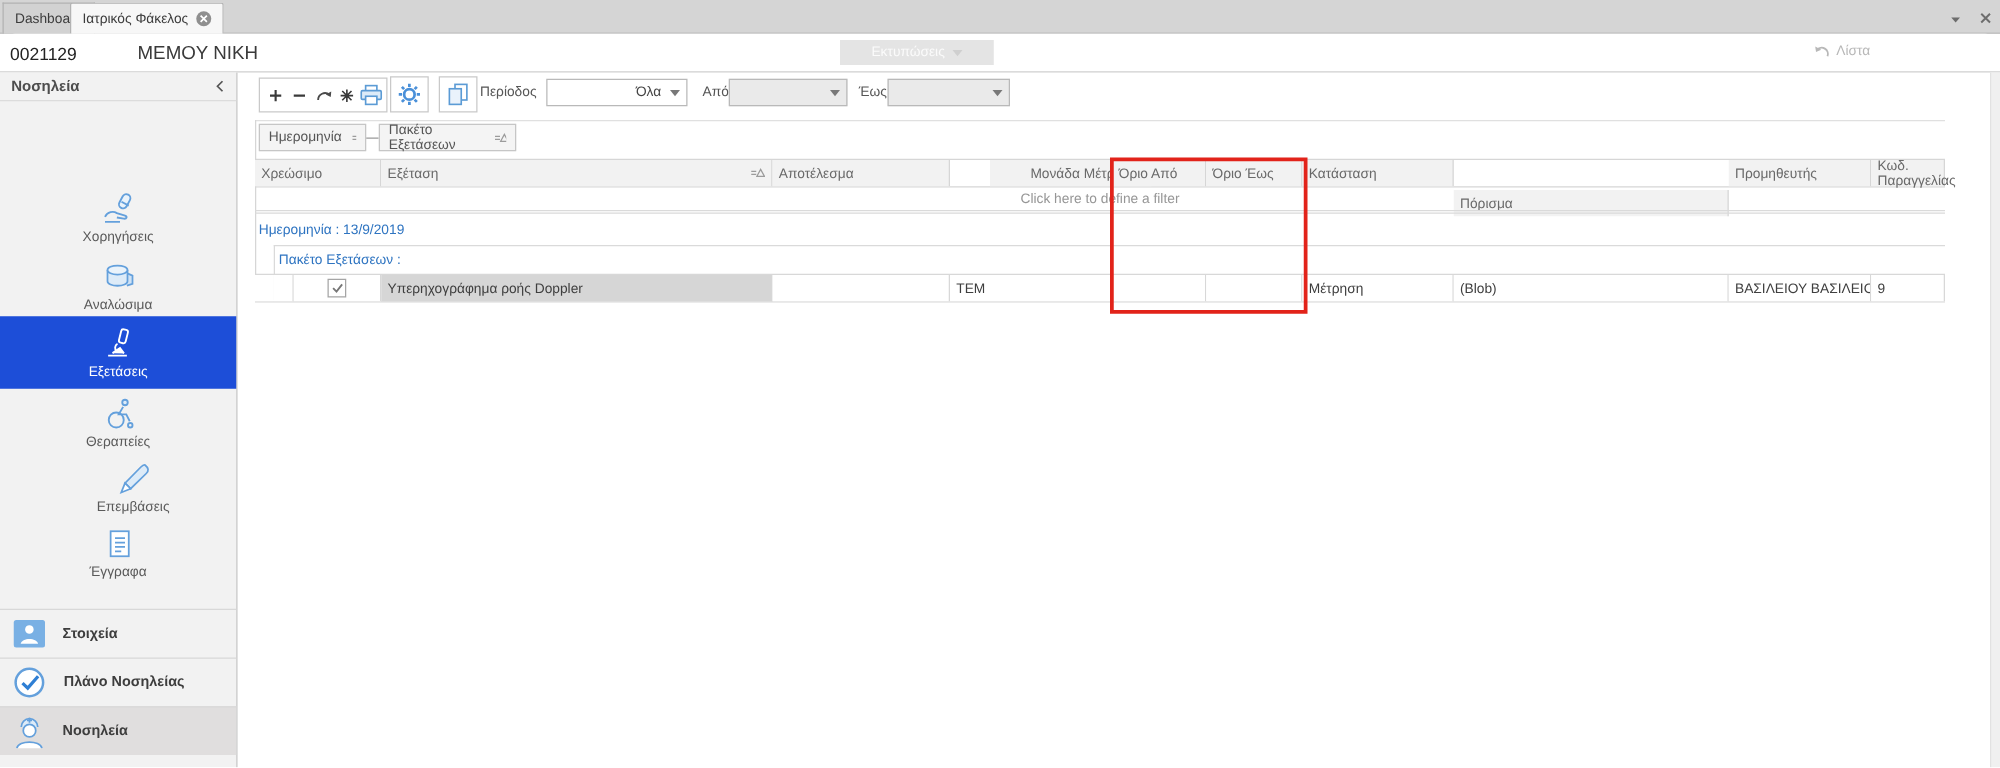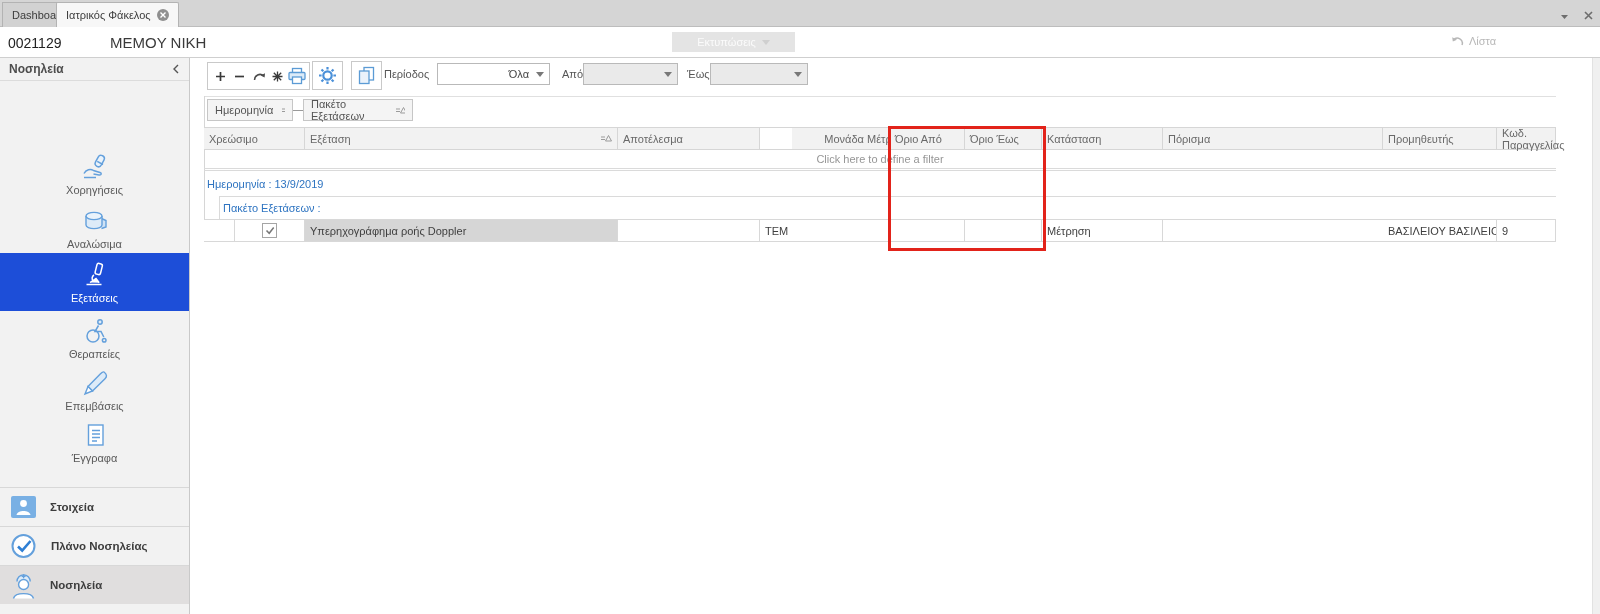--- a/index.html
+++ b/index.html
@@ -154,21 +154,21 @@
         <g fill="none" stroke="#64a0dc" stroke-width="1.5">
           <circle cx="19" cy="5" r="2.2" fill="#ddebf8"></circle>
           <path d="M17.5 8.5l-3.5 6h6l2.8 5.5"></path>
           <circle cx="12" cy="19" r="6"></circle>
           <circle cx="23.2" cy="23.2" r="1.8"></circle>
         </g>
       </svg>
       <span class="lbl">Θεραπείες</span>
     </div>
 
-    <div class="sb-item" style="top:308px;height:48px;">
+    <div class="sb-item" style="top:308px;height:48px;padding-left:12px;">
       <svg width="28" height="28">
         <g stroke="#64a0dc" stroke-width="1.4">
           <path d="M23 3c3 2.4 3.2 4.6 1 6.8L11.5 22 7 17.5 19.5 4.8C21 3.3 22 2.4 23 3z" fill="#ddebf8"></path>
           <path d="M7 17.5L4 25l7.5-3z" fill="#fff"></path>
         </g>
       </svg>
       <span class="lbl">Επεμβάσεις</span>
     </div>
 
     <div class="sb-item" style="top:360px;height:48px;">
@@ -321,21 +321,21 @@
       </div>
     <div class="hcell" style="left:686px;width:75px;">
         <span>Όριο Από</span>
       </div>
     <div class="hcell" style="left:761px;width:77px;">
         <span>Όριο Έως</span>
       </div>
     <div class="hcell" style="left:838px;width:121px;">
         <span>Κατάσταση</span>
       </div>
-    <div class="hcell" style="left:959px;width:220px;">
+    <div class="hcell" style="left:959px;width:220px;margin-top:24px;">
         <span>Πόρισμα</span>
       </div>
     <div class="hcell" style="left:1179px;width:114px;">
         <span>Προμηθευτής</span>
       </div>
     <div class="hcell" style="left:1293px;width:59px;">
         <span>Κωδ. Παραγγελίας</span>
       </div>
   </div>
 
@@ -375,20 +375,23 @@
       </div>
     <div class="dcell" style="left:686px;width:75px;">
         <span></span>
       </div>
     <div class="dcell" style="left:761px;width:77px;">
         <span></span>
       </div>
     <div class="dcell" style="left:838px;width:121px;">
         <span>Μέτρηση</span>
       </div>
+    <div class="dcell" style="left:959px;width:220px;">
+        <span>(Blob)</span>
+      </div>
     <div class="dcell" style="left:1179px;width:114px;">
         <span>ΒΑΣΙΛΕΙΟΥ ΒΑΣΙΛΕΙΟΣ</span>
       </div>
     <div class="dcell" style="left:1293px;width:59px;">
         <span>9</span>
       </div>
   </div>
 
   <div class="scrolltrack"></div>
 

